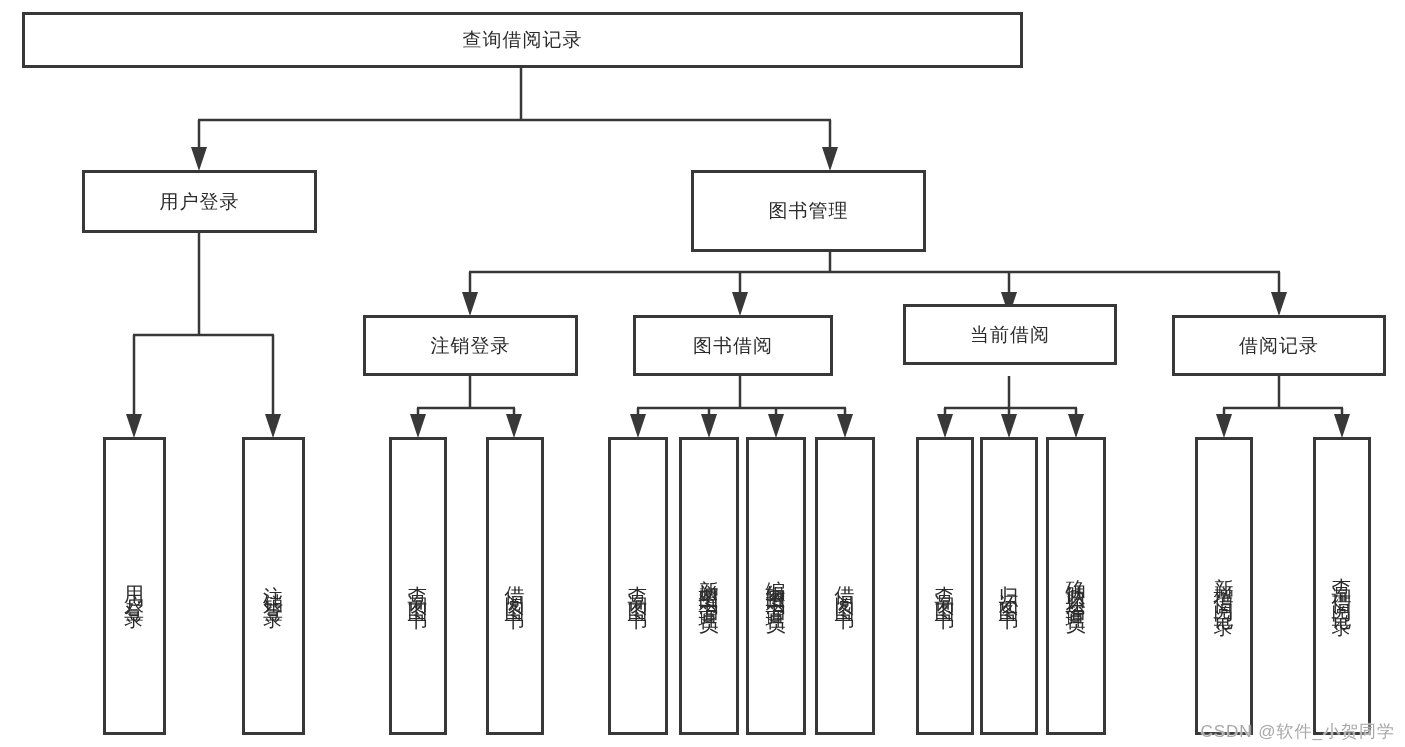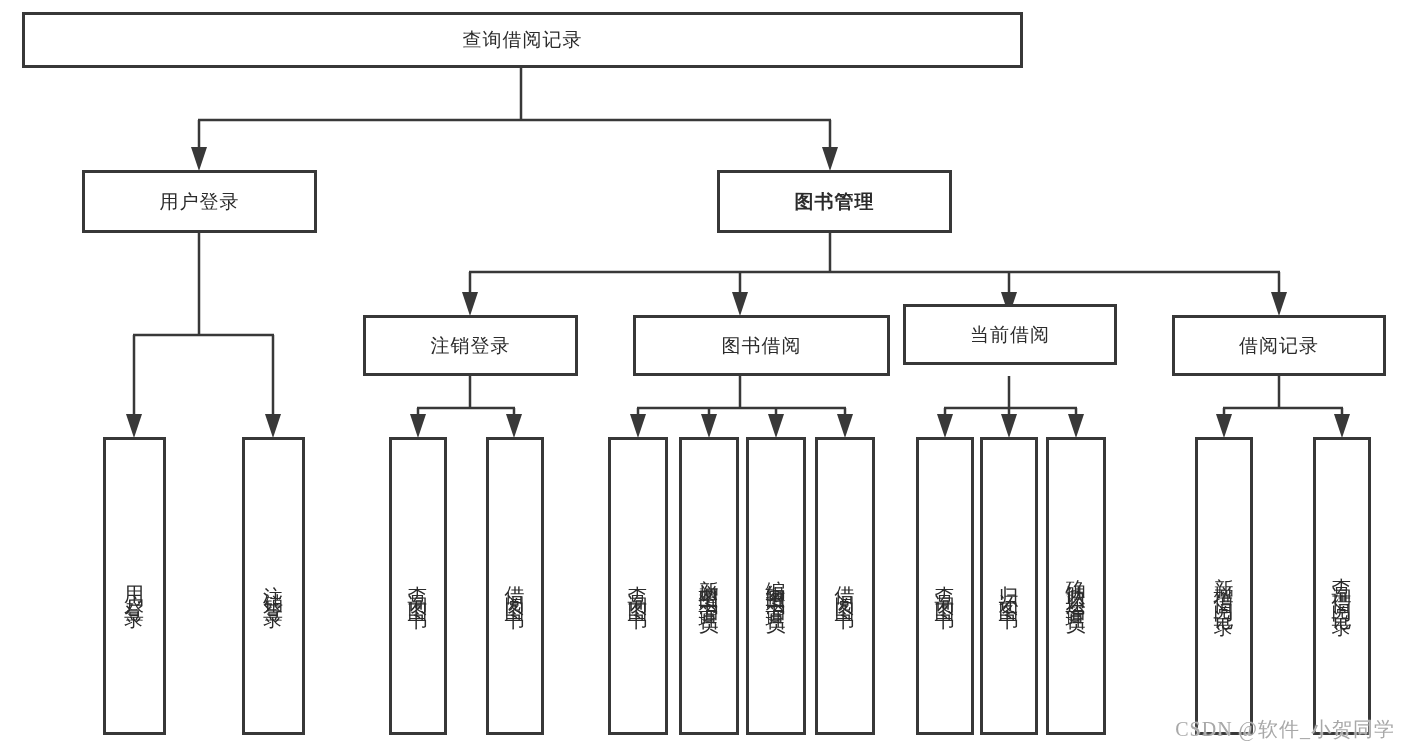--- a/index.html
+++ b/index.html
@@ -34,25 +34,24 @@
     letter-spacing:8px;
     line-height:1;
     text-align:center;
     padding:6px 0;
   }
   .watermark{
     position:absolute;
     right:10px;bottom:4px;
     z-index:3;
     color:var(--wm);
-    font-size:20px;
+    font-size:17px;
     letter-spacing:1px;
     text-shadow:0 0 2px #fff,0 0 1px #fff;
     white-space:nowrap;
-    font-family:Liberation Serif, serif;
   }
 </style>
 </head>
 <body>
 
 <div class="canvas">
 
   <svg class="wires" width="1405" height="747" viewBox="0 0 1405 747">
     <g stroke="#383838" stroke-width="2.5" fill="none">
 
@@ -96,24 +95,24 @@
       <polygon points="1068,414 1084,414 1076,438"></polygon>
 
       <polygon points="1216,414 1232,414 1224,438"></polygon>
       <polygon points="1334,414 1350,414 1342,438"></polygon>
     </g>
   </svg>
 
   <div class="node" style="left:22px;top:12px;width:1001px;height:56px;">查询借阅记录</div>
 
   <div class="node" style="left:82px;top:170px;width:235px;height:63px;">用户登录</div>
-  <div class="node" style="left:717px;top:170px;width:235px;height:63px;font-weight:bold;">图书管理</div>
+  <div class="node" style="left:691px;top:170px;width:235px;height:82px;">图书管理</div>
 
   <div class="node" style="left:363px;top:315px;width:215px;height:61px;">注销登录</div>
-  <div class="node" style="left:633px;top:315px;width:257px;height:61px;font-family:Liberation Serif, serif;">图书借阅</div>
+  <div class="node" style="left:633px;top:315px;width:200px;height:61px;font-family:Liberation Serif, serif;">图书借阅</div>
   <div class="node" style="left:903px;top:304px;width:214px;height:61px;">当前借阅</div>
   <div class="node" style="left:1172px;top:315px;width:214px;height:61px;">借阅记录</div>
 
   <div class="node leaf" style="left:103px;top:437px;width:63px;height:298px;">用户登录</div>
   <div class="node leaf" style="left:242px;top:437px;width:63px;height:298px;">注销登录</div>
 
   <div class="node leaf" style="left:389px;top:437px;width:58px;height:298px;">查询图书</div>
   <div class="node leaf" style="left:486px;top:437px;width:58px;height:298px;">借阅图书</div>
 
   <div class="node leaf" style="left:608px;top:437px;width:60px;height:298px;">查询图书</div>

